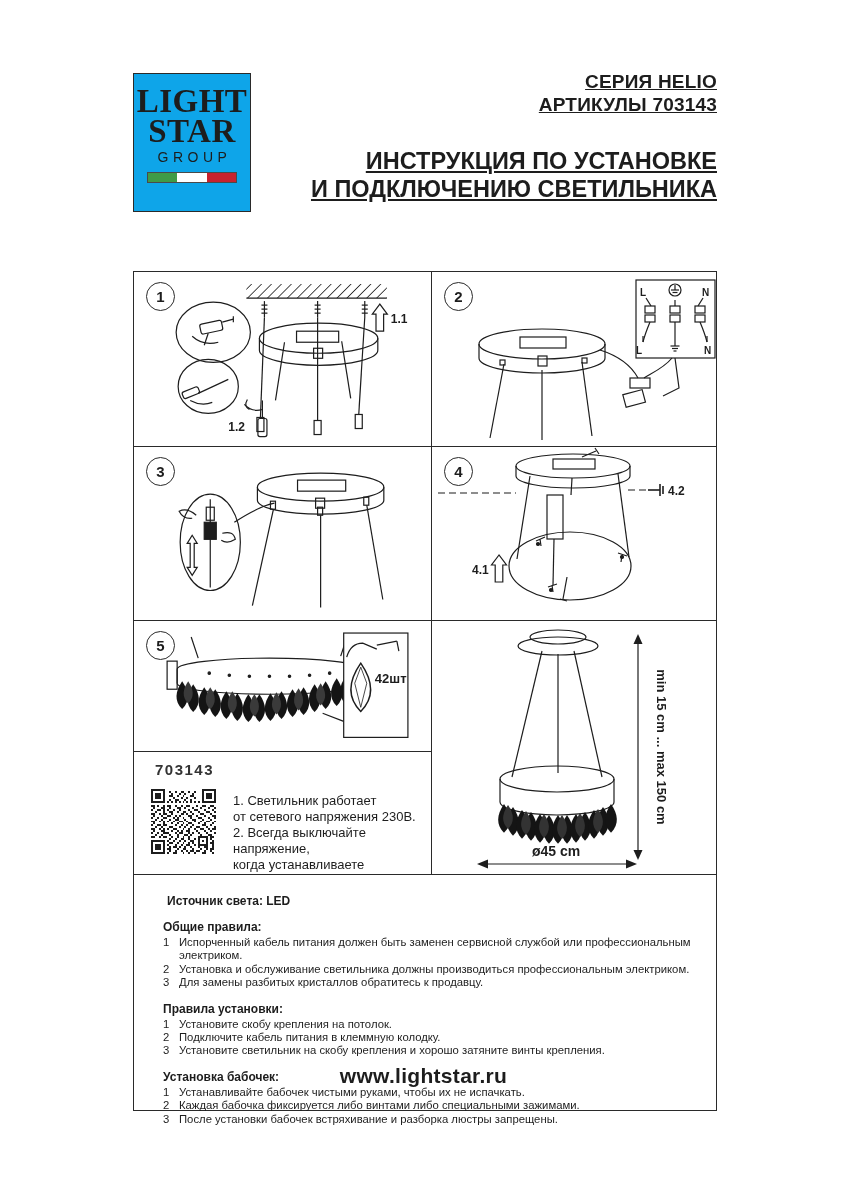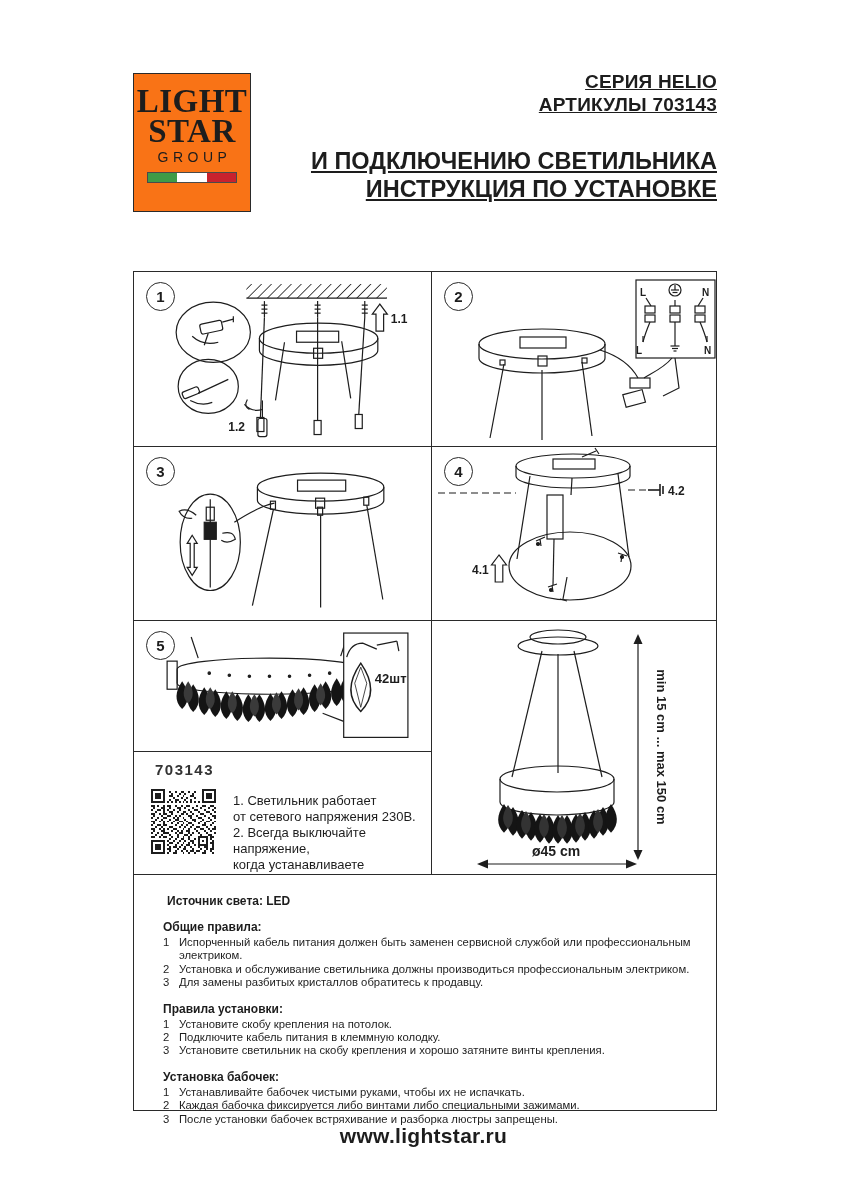--- a/index.html
+++ b/index.html
@@ -2,21 +2,21 @@
 <html><head>
 <meta charset="utf-8">
 <style>
   html,body{margin:0;padding:0;}
   body{width:847px;height:1200px;background:#ffffff;position:relative;
        font-family:"Liberation Sans",sans-serif;color:#1d1d1d;}
   .sheet{position:absolute;inset:0;background:#fff;}
 
   
   .logo-box{position:absolute;left:133px;top:73px;width:118px;height:139px;
-            border:1.5px solid #2a2a2a;box-sizing:border-box;text-align:center;background:#f97316;}
+            border:1.5px solid #2a2a2a;box-sizing:border-box;text-align:center;background:#0ea5e9;}
   .logo-light,.logo-star{font-family:"Liberation Serif",serif;font-weight:bold;
             font-size:33px;line-height:30px;letter-spacing:.5px;color:#1d1d1d;}
   .logo-light{margin-top:12px;}
   .logo-group{font-size:14px;letter-spacing:4.5px;margin-top:3px;margin-left:5px;color:#1d1d1d;}
   .logo-flag{width:88px;height:9px;margin:7px auto 0;border:1px solid #4a4a4a;display:flex;box-sizing:content-box;}
   .flag-green{flex:1;background:#3f9b47;}
   .flag-white{flex:1;background:#ffffff;}
   .flag-red{flex:1;background:#c8222e;}
 
   .header-right{position:absolute;top:70px;right:130px;text-align:right;text-decoration:underline;}
@@ -48,21 +48,21 @@
   .qr-article{position:absolute;left:21px;top:9px;font-size:15px;font-weight:bold;letter-spacing:1.5px;color:#333;}
   .qr-svg{position:absolute;left:17px;top:37px;width:65px;height:65px;}
   .qr-notes{position:absolute;left:99px;top:41px;font-size:13px;line-height:16px;color:#1d1d1d;}
 
   
   .rules-light{font-weight:bold;font-size:12px;margin:4px;}
   .sec-title{font-weight:bold;font-size:12px;margin:12px 0 2px 0;}
   .rule-item{display:flex;font-size:11.3px;line-height:13.4px;}
   .ri-num{width:16px;flex:none;}
 
-  .footer{position:absolute;left:0;right:0;top:1124px;text-align:center;
+  .footer{position:absolute;left:0;right:0;top:1064px;text-align:center;
           font-size:21px;font-weight:bold;letter-spacing:.3px;color:#1d1d1d;}
 </style>
 </head>
 <body>
 
 <div class="sheet">
 
   <svg width="0" height="0" style="position:absolute" aria-hidden="true">
     <defs>
       <pattern id="hatch" width="7" height="7" patternUnits="userSpaceOnUse" patternTransform="rotate(45)">
@@ -84,22 +84,22 @@
         <span class="flag-red"></span>
     </div>
   </div>
 
   <div class="header-right">
     <div class="header-series">
       <div>СЕРИЯ HELIO</div>
       <div>АРТИКУЛЫ 703143</div>
     </div>
     <div class="header-title">
+      <div>ИНСТРУКЦИЯ ПО УСТАНОВКЕ</div>
       <div>И ПОДКЛЮЧЕНИЮ СВЕТИЛЬНИКА</div>
-      <div>ИНСТРУКЦИЯ ПО УСТАНОВКЕ</div>
     </div>
   </div>
 
   <div class="grid">
 
     <div class="cell cell-p1 br bb">
       <div class="pnum">1</div>
       <svg class="diagram" viewBox="0 0 296 173">
         <g stroke="#1d1d1d" fill="none" stroke-width="1.2">
           <rect x="112" y="12" width="140" height="14" fill="url(#hatch)" stroke="none"></rect>

